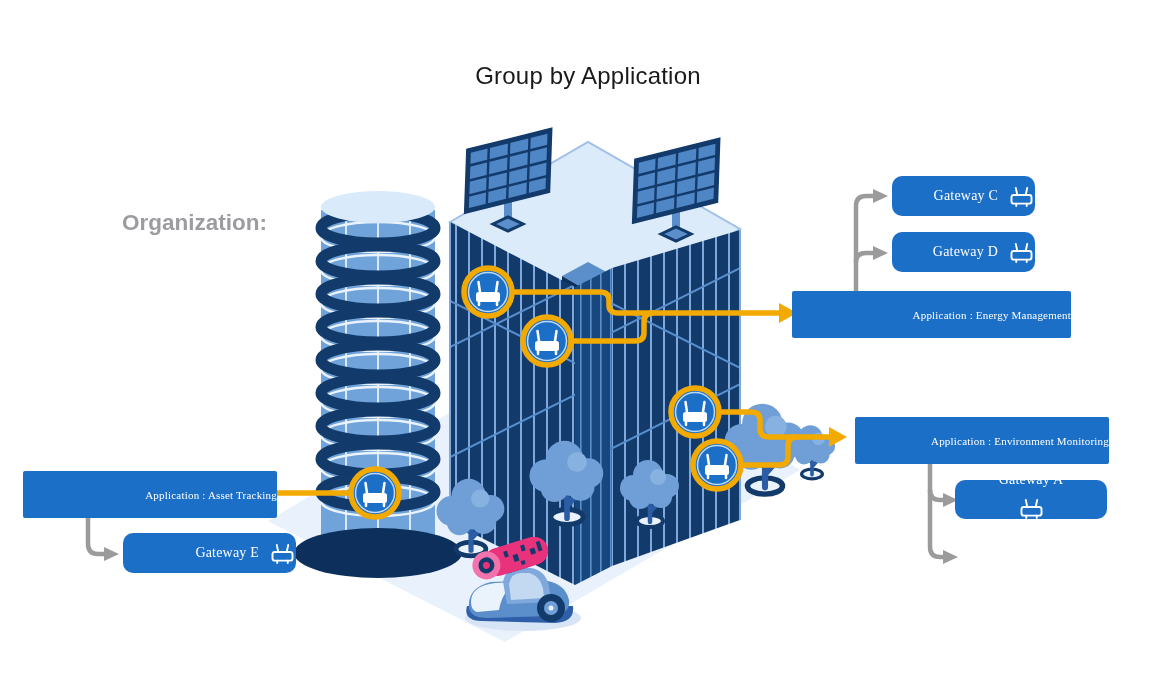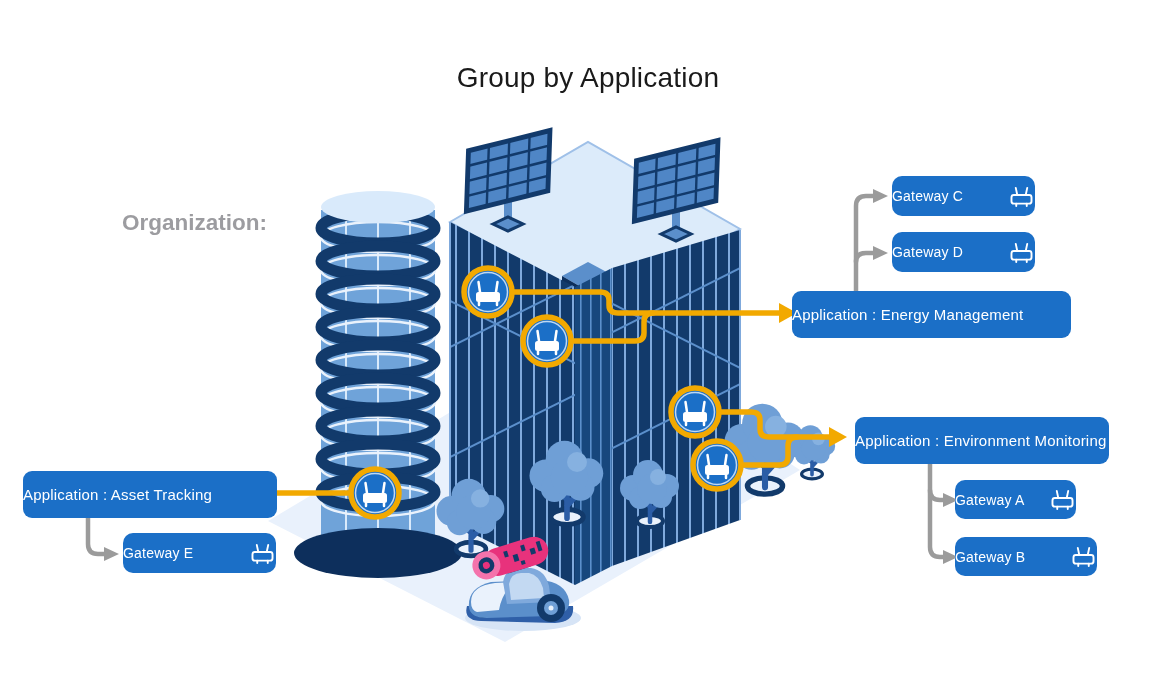--- a/index.html
+++ b/index.html
@@ -5,27 +5,27 @@
   :root{
     --box-blue:#1B6FC7; --accent-yellow:#F2A900; --connector-gray:#9B9B9B;
     --building-navy:#123A6B; --roof-light:#DCEBFA; --ground-light:#E9F1FC;
     --title-color:#1A1A1A; --organization-gray:#9C9CA0;
   }
   html,body{margin:0;padding:0;background:#fff;}
   body{width:1176px;height:698px;font-family:"Liberation Sans","DejaVu Sans",sans-serif;}
   .stage{position:relative;width:1176px;height:698px;overflow:hidden;background:#fff;}
   .scene{position:absolute;left:0;top:0;}
   .title{position:absolute;left:0;right:0;top:62px;margin:0;text-align:center;
-         font-size:28px;font-weight:500;color:var(--title-color);letter-spacing:.2px;}
+         font-size:24px;font-weight:500;color:var(--title-color);letter-spacing:.2px;}
   .org{position:absolute;left:122px;top:208px;font-size:22.5px;line-height:29px;
        color:var(--organization-gray);font-weight:700;}
   .box{position:absolute;background:var(--box-blue);color:#fff;border-radius:10px;
-       display:flex;align-items:center;justify-content:space-between;gap:10px;
-       font-size:14px;letter-spacing:.2px;box-sizing:border-box;}
-  .box.app{font-size:15px;border-radius:9px;}
+       display:flex;align-items:center;justify-content:flex-end;gap:10px;
+       font-size:14px;letter-spacing:.2px;box-sizing:border-box;font-family:Liberation Serif, serif;}
+  .box.app{font-size:11px;border-radius:2px;}
   .router-icon{display:block;flex:0 0 auto;}
 </style>
 </head>
 <body>
 
 <div class="stage">
 
 <svg class="scene" width="1176" height="698" viewBox="0 0 1176 698">
   <defs>
     <pattern id="fwall" width="13" height="12" patternUnits="userSpaceOnUse">
@@ -222,37 +222,30 @@
 </div>
 
 <div class="box" style="left:892px;top:232px;width:143px;height:40px;">
   <span>Gateway D</span>
   <svg class="router-icon" width="27" height="21" viewBox="0 0 28 22">
     <path d="M8,2 L9.5,9 M20,2 L18.5,9 M8.5,18.5 L8.5,21 M19.5,18.5 L19.5,21" stroke="#fff" stroke-width="2" stroke-linecap="round" fill="none"></path>
     <rect x="3.5" y="9.5" width="21" height="9" rx="2.5" fill="none" stroke="#fff" stroke-width="2"></rect>
   </svg>
 </div>
 
-<div class="box" style="left:955px;top:480px;width:121px;height:39px;">
+<div class="box" style="left:955px;top:480px;width:152px;height:39px;flex-direction:column;">
   <span>Gateway A</span>
   <svg class="router-icon" width="27" height="21" viewBox="0 0 28 22">
     <path d="M8,2 L9.5,9 M20,2 L18.5,9 M8.5,18.5 L8.5,21 M19.5,18.5 L19.5,21" stroke="#fff" stroke-width="2" stroke-linecap="round" fill="none"></path>
     <rect x="3.5" y="9.5" width="21" height="9" rx="2.5" fill="none" stroke="#fff" stroke-width="2"></rect>
   </svg>
 </div>
 
-<div class="box" style="left:955px;top:537px;width:142px;height:39px;">
-  <span>Gateway B</span>
-  <svg class="router-icon" width="27" height="21" viewBox="0 0 28 22">
-    <path d="M8,2 L9.5,9 M20,2 L18.5,9 M8.5,18.5 L8.5,21 M19.5,18.5 L19.5,21" stroke="#fff" stroke-width="2" stroke-linecap="round" fill="none"></path>
-    <rect x="3.5" y="9.5" width="21" height="9" rx="2.5" fill="none" stroke="#fff" stroke-width="2"></rect>
-  </svg>
-</div>
-
-<div class="box" style="left:123px;top:533px;width:153px;height:40px;">
+
+<div class="box" style="left:123px;top:533px;width:173px;height:40px;">
   <span>Gateway E</span>
   <svg class="router-icon" width="27" height="21" viewBox="0 0 28 22">
     <path d="M8,2 L9.5,9 M20,2 L18.5,9 M8.5,18.5 L8.5,21 M19.5,18.5 L19.5,21" stroke="#fff" stroke-width="2" stroke-linecap="round" fill="none"></path>
     <rect x="3.5" y="9.5" width="21" height="9" rx="2.5" fill="none" stroke="#fff" stroke-width="2"></rect>
   </svg>
 </div>
 
 </div>
 
 </body></html>

